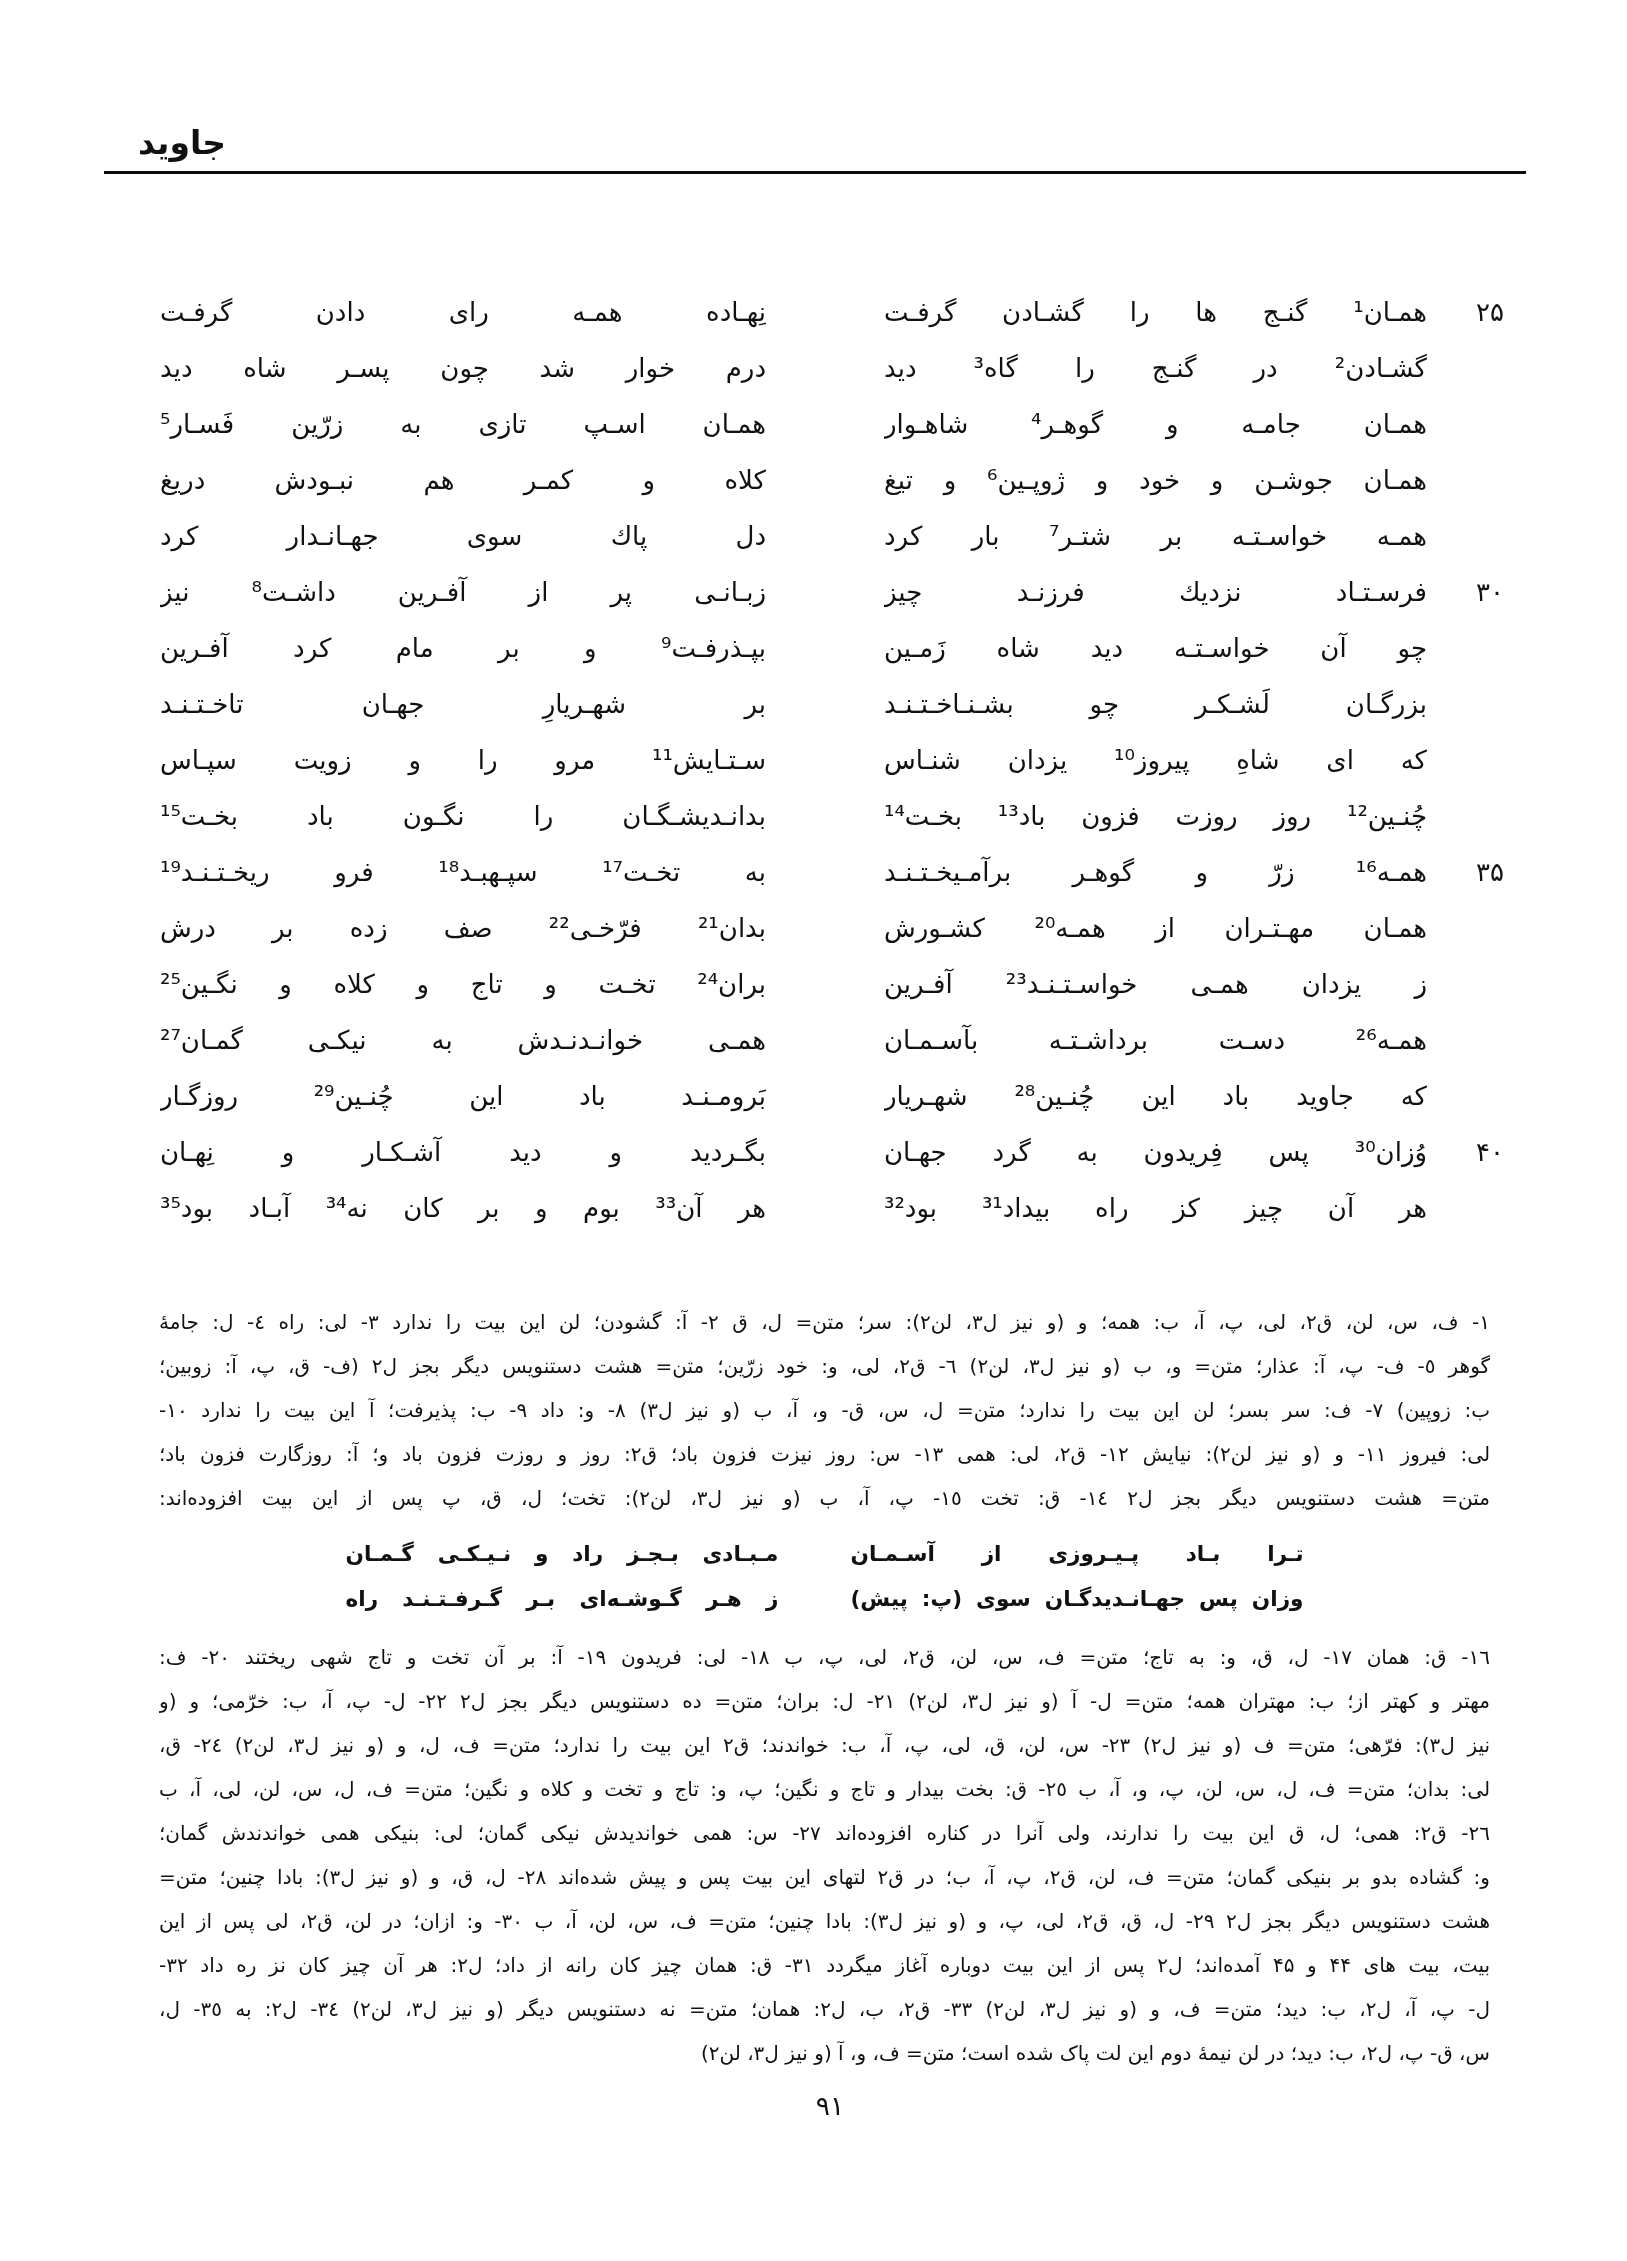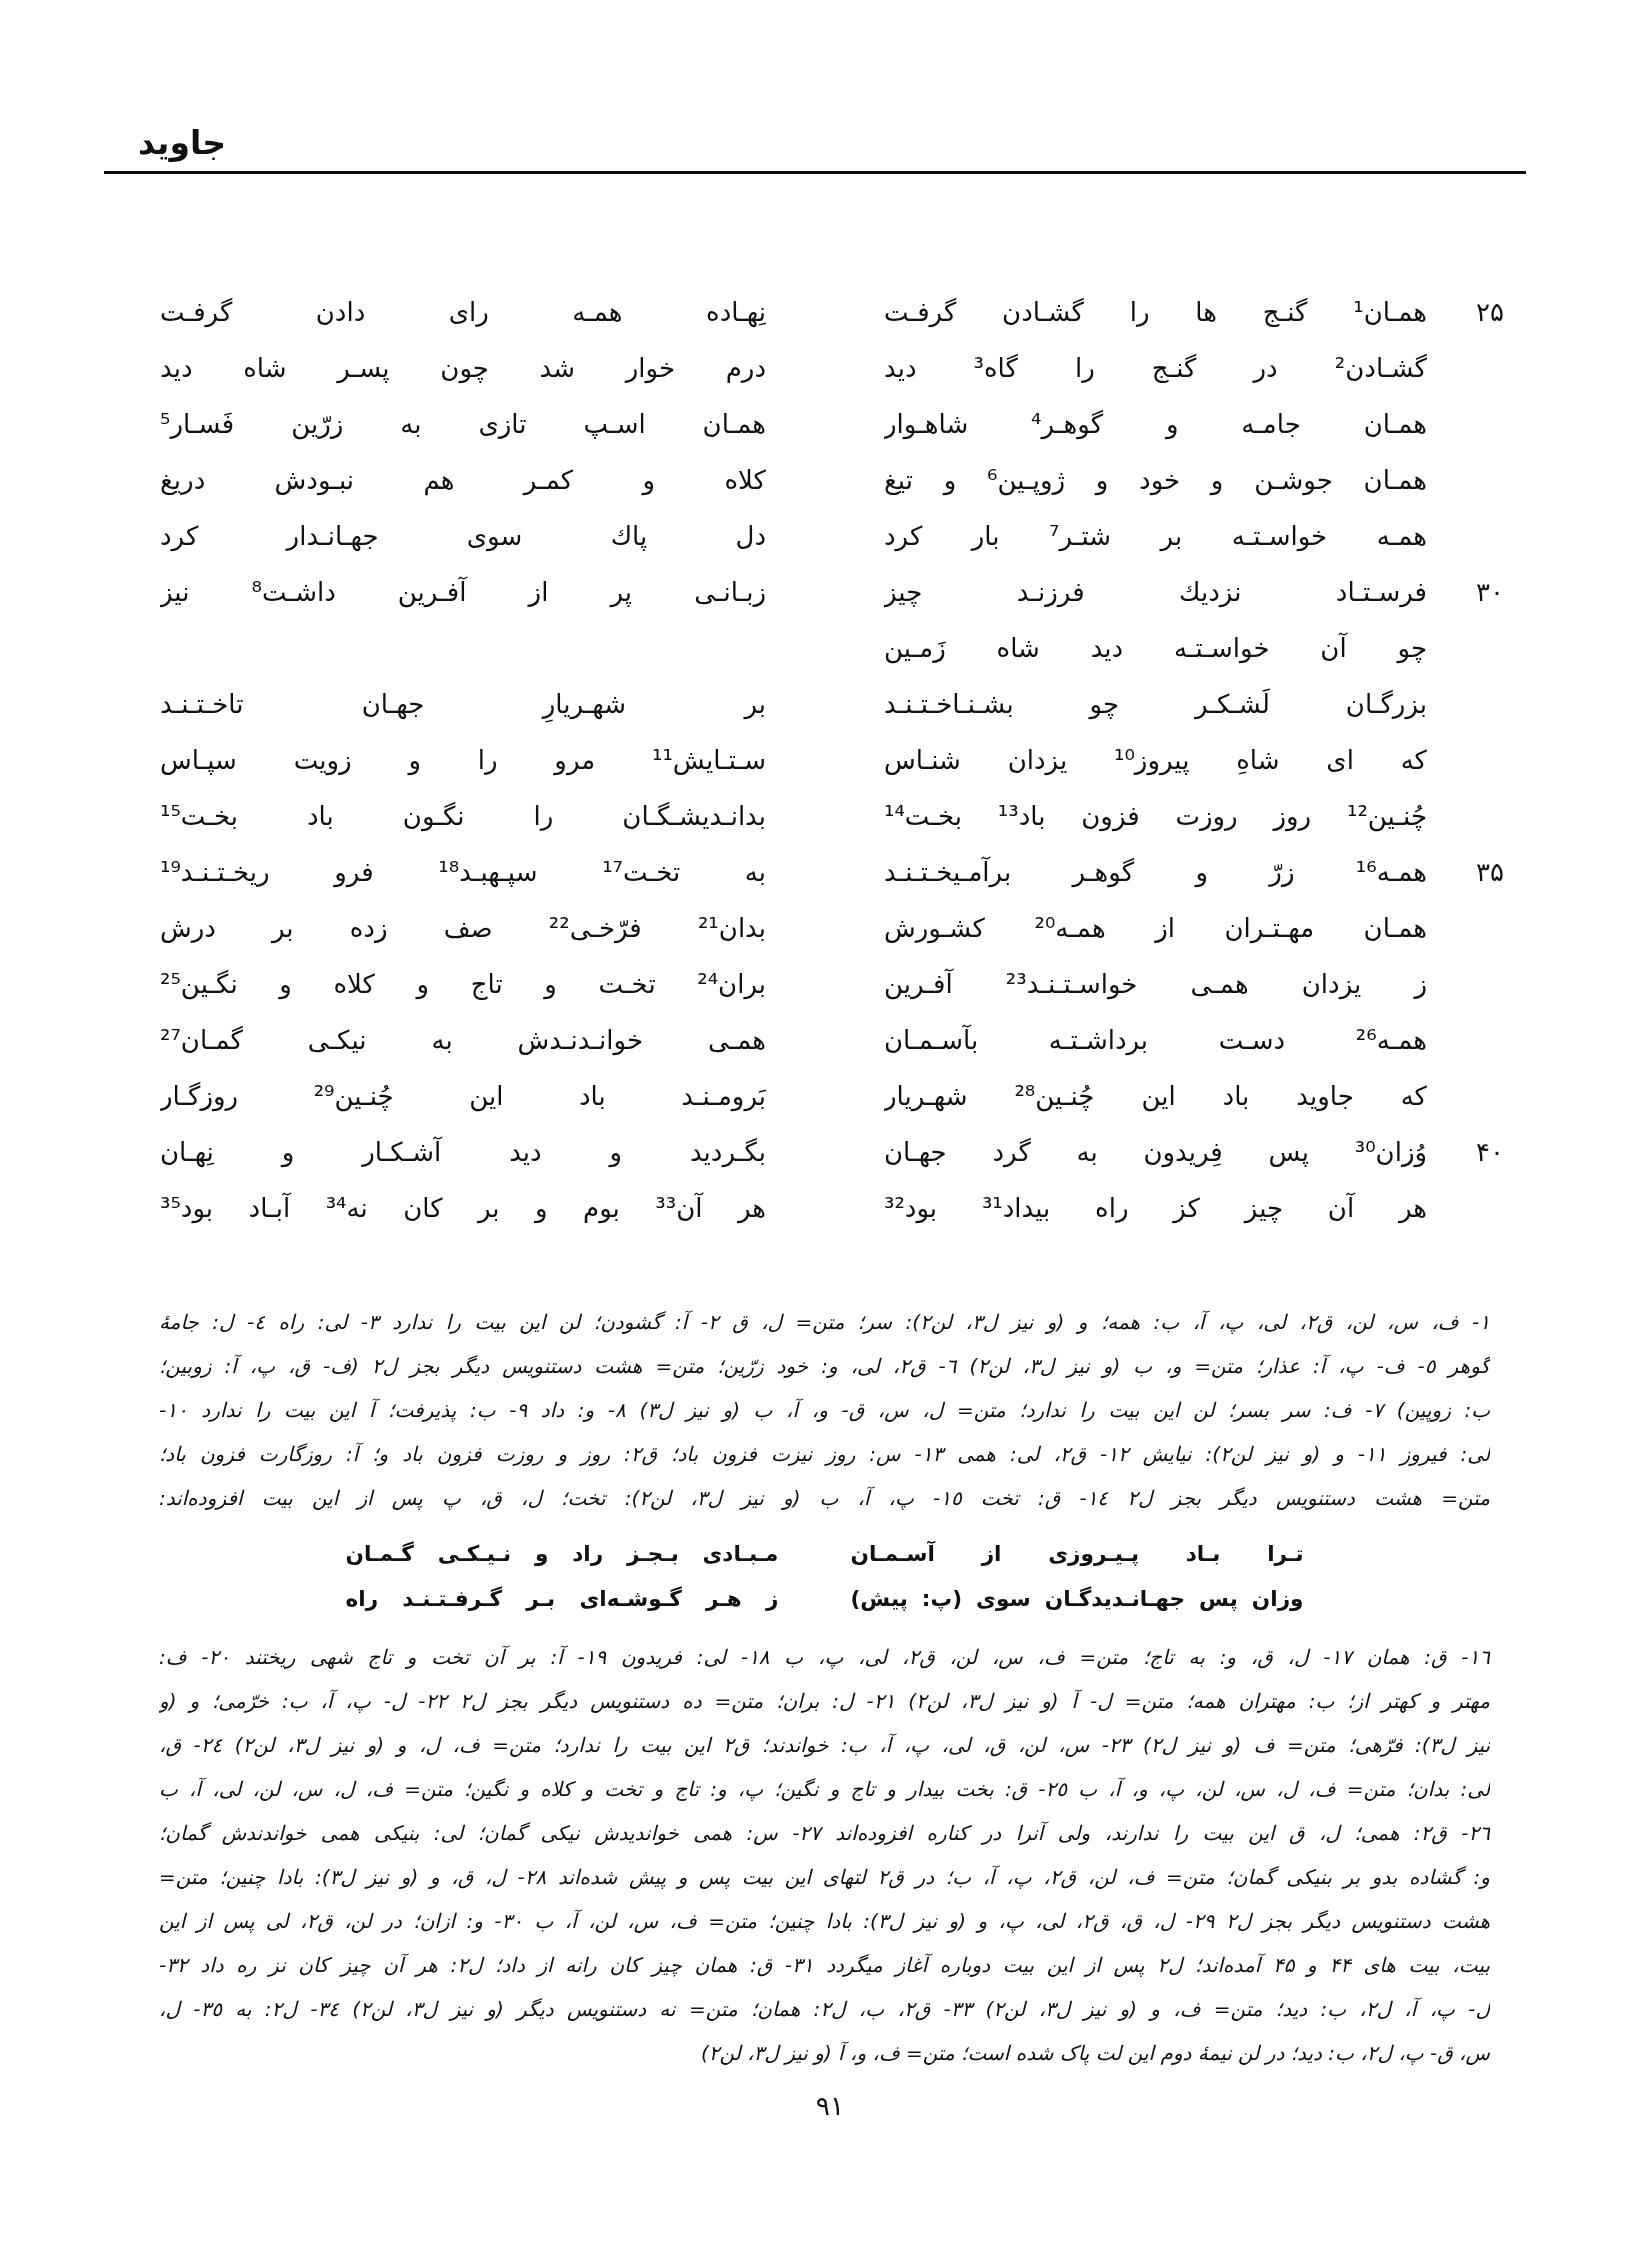--- a/index.html
+++ b/index.html
@@ -32,21 +32,21 @@
   }
   .hemi-r{width:543px;}
   .col-gap{width:118px;}
   .hemi-l{width:606px;}
   .apparatus{
     position:absolute;top:1300px;right:138px;width:1331px;
     font-size:20px;line-height:44px;
   }
   .app-line{
     text-align:justify;text-align-last:justify;text-justify:inter-word;
-    height:44px;overflow:hidden;font-style:italic;
+    height:44px;overflow:hidden;
   }
   .app-line.last{text-align-last:right;}
   .couplet-block{margin:11px 0 14px 0;}
   .couplet{
     display:flex;justify-content:center;gap:72px;
     height:45px;align-items:center;font-weight:bold;font-size:21.6px;
   }
   .couplet .chemi{
     text-align:justify;text-align-last:justify;text-justify:inter-word;
     height:45px;line-height:45px;overflow:hidden;
@@ -98,20 +98,21 @@
   <div class="verse-row">
     <div class="vnum">۳۰</div>
     <div class="hemi hemi-r">فرسـتـاد نزدیك فرزنـد چیز</div>
     <div class="col-gap"></div>
     <div class="hemi hemi-l">زبـانـی پر از آفـرین داشـت⁸ نیز</div>
   </div>
   <div class="verse-row">
     <div class="vnum"></div>
     <div class="hemi hemi-r">چو آن خواسـتـه دید شاه زَمـین</div>
     <div class="col-gap"></div>
+    <div class="hemi hemi-l">بپـذرفـت⁹ و بر مام کرد آفـرین</div>
   </div>
   <div class="verse-row">
     <div class="vnum"></div>
     <div class="hemi hemi-r">بزرگـان لَشـکـر چو بشـنـاخـتـنـد</div>
     <div class="col-gap"></div>
     <div class="hemi hemi-l">بر شهـریارِ جهـان تاخـتـنـد</div>
   </div>
   <div class="verse-row">
     <div class="vnum"></div>
     <div class="hemi hemi-r">که ای شاهِ پیروز¹⁰ یزدان شنـاس</div>

